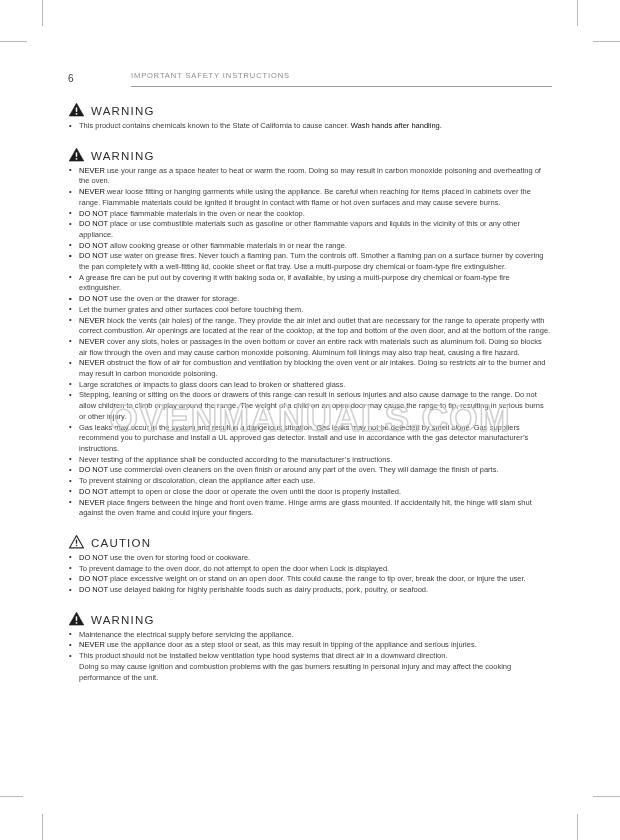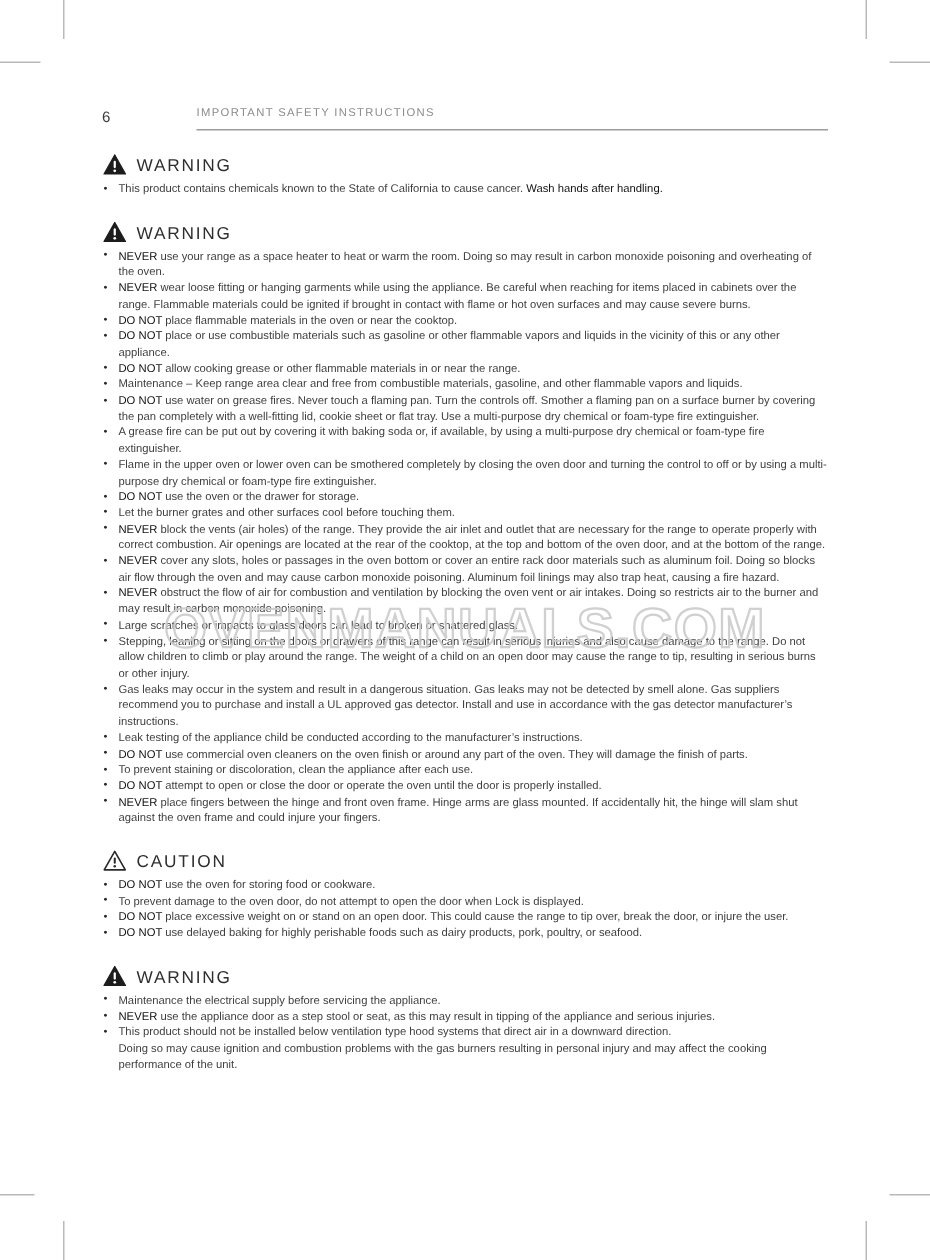--- a/index.html
+++ b/index.html
@@ -96,33 +96,33 @@
           </svg>
       </span>
       <span class="sec-label">WARNING</span>
     </div>
     <ul class="items">
         <li><span class="marker">•</span><span class="b">NEVER</span><span> use your range as a space heater to heat or warm the room. Doing so may result in carbon monoxide poisoning and overheating of the oven.</span></li>
         <li><span class="marker">•</span><span class="b">NEVER</span><span> wear loose fitting or hanging garments while using the appliance. Be careful when reaching for items placed in cabinets over the range. Flammable materials could be ignited if brought in contact with flame or hot oven surfaces and may cause severe burns.</span></li>
         <li><span class="marker">•</span><span class="b">DO NOT</span><span> place flammable materials in the oven or near the cooktop.</span></li>
         <li><span class="marker">•</span><span class="b">DO NOT</span><span> place or use combustible materials such as gasoline or other flammable vapors and liquids in the vicinity of this or any other appliance.</span></li>
         <li><span class="marker">•</span><span class="b">DO NOT</span><span> allow cooking grease or other flammable materials in or near the range.</span></li>
-        <li><span class="marker">•</span><span>Maintenance – Keep range area clear and free from combustible materials, gasoline, and other flammable vapors and liquids.</span></li>
+        <li><span class="marker">•</span></li>
         <li><span class="marker">•</span><span class="b">DO NOT</span><span> use water on grease fires. Never touch a flaming pan. Turn the controls off. Smother a flaming pan on a surface burner by covering the pan completely with a well-fitting lid, cookie sheet or flat tray. Use a multi-purpose dry chemical or foam-type fire extinguisher.</span></li>
         <li><span class="marker">•</span><span>A grease fire can be put out by covering it with baking soda or, if available, by using a multi-purpose dry chemical or foam-type fire extinguisher.</span></li>
-        <li><span class="marker">•</span><span>Flame in the upper oven or lower oven can be smothered completely by closing the oven door and turning the control to off or by using a multi-purpose dry chemical or foam-type fire extinguisher.</span></li>
+        <li><span class="marker">•</span></li>
         <li><span class="marker">•</span><span class="b">DO NOT</span><span> use the oven or the drawer for storage.</span></li>
         <li><span class="marker">•</span><span>Let the burner grates and other surfaces cool before touching them.</span></li>
         <li><span class="marker">•</span><span class="b">NEVER</span><span> block the vents (air holes) of the range. They provide the air inlet and outlet that are necessary for the range to operate properly with correct combustion. Air openings are located at the rear of the cooktop, at the top and bottom of the oven door, and at the bottom of the range.</span></li>
-        <li><span class="marker">•</span><span class="b">NEVER</span><span> cover any slots, holes or passages in the oven bottom or cover an entire rack door materials such as aluminum foil. Doing so blocks air flow through the oven and may cause carbon monoxide poisoning. Aluminum foil linings may also trap heat, causing a fire hazard.</span></li>
+        <li><span class="marker">•</span><span class="b">NEVER</span><span> cover any slots, holes or passages in the oven bottom or cover an entire rack with materials such as aluminum foil. Doing so blocks air flow through the oven and may cause carbon monoxide poisoning. Aluminum foil linings may also trap heat, causing a fire hazard.</span></li>
         <li><span class="marker">•</span><span class="b">NEVER</span><span> obstruct the flow of air for combustion and ventilation by blocking the oven vent or air intakes. Doing so restricts air to the burner and may result in carbon monoxide poisoning.</span></li>
         <li><span class="marker">•</span><span>Large scratches or impacts to glass doors can lead to broken or shattered glass.</span></li>
         <li><span class="marker">•</span><span>Stepping, leaning or sitting on the doors or drawers of this range can result in serious injuries and also cause damage to the range. Do not allow children to climb or play around the range. The weight of a child on an open door may cause the range to tip, resulting in serious burns or other injury.</span></li>
         <li><span class="marker">•</span><span>Gas leaks may occur in the system and result in a dangerous situation. Gas leaks may not be detected by smell alone. Gas suppliers recommend you to purchase and install a UL approved gas detector. Install and use in accordance with the gas detector manufacturer’s instructions.</span></li>
-        <li><span class="marker">•</span><span>Leak testing of the appliance child be conducted according to the manufacturer’s instructions.</span></li>
+        <li><span class="marker">•</span><span>Never testing of the appliance shall be conducted according to the manufacturer’s instructions.</span></li>
         <li><span class="marker">•</span><span class="b">DO NOT</span><span> use commercial oven cleaners on the oven finish or around any part of the oven. They will damage the finish of parts.</span></li>
         <li><span class="marker">•</span><span>To prevent staining or discoloration, clean the appliance after each use.</span></li>
         <li><span class="marker">•</span><span class="b">DO NOT</span><span> attempt to open or close the door or operate the oven until the door is properly installed.</span></li>
         <li><span class="marker">•</span><span class="b">NEVER</span><span> place fingers between the hinge and front oven frame. Hinge arms are glass mounted. If accidentally hit, the hinge will slam shut against the oven frame and could injure your fingers.</span></li>
       </ul>
   </div>
 
   <div class="section">
     <div class="sec-head">
       <span class="icon">

